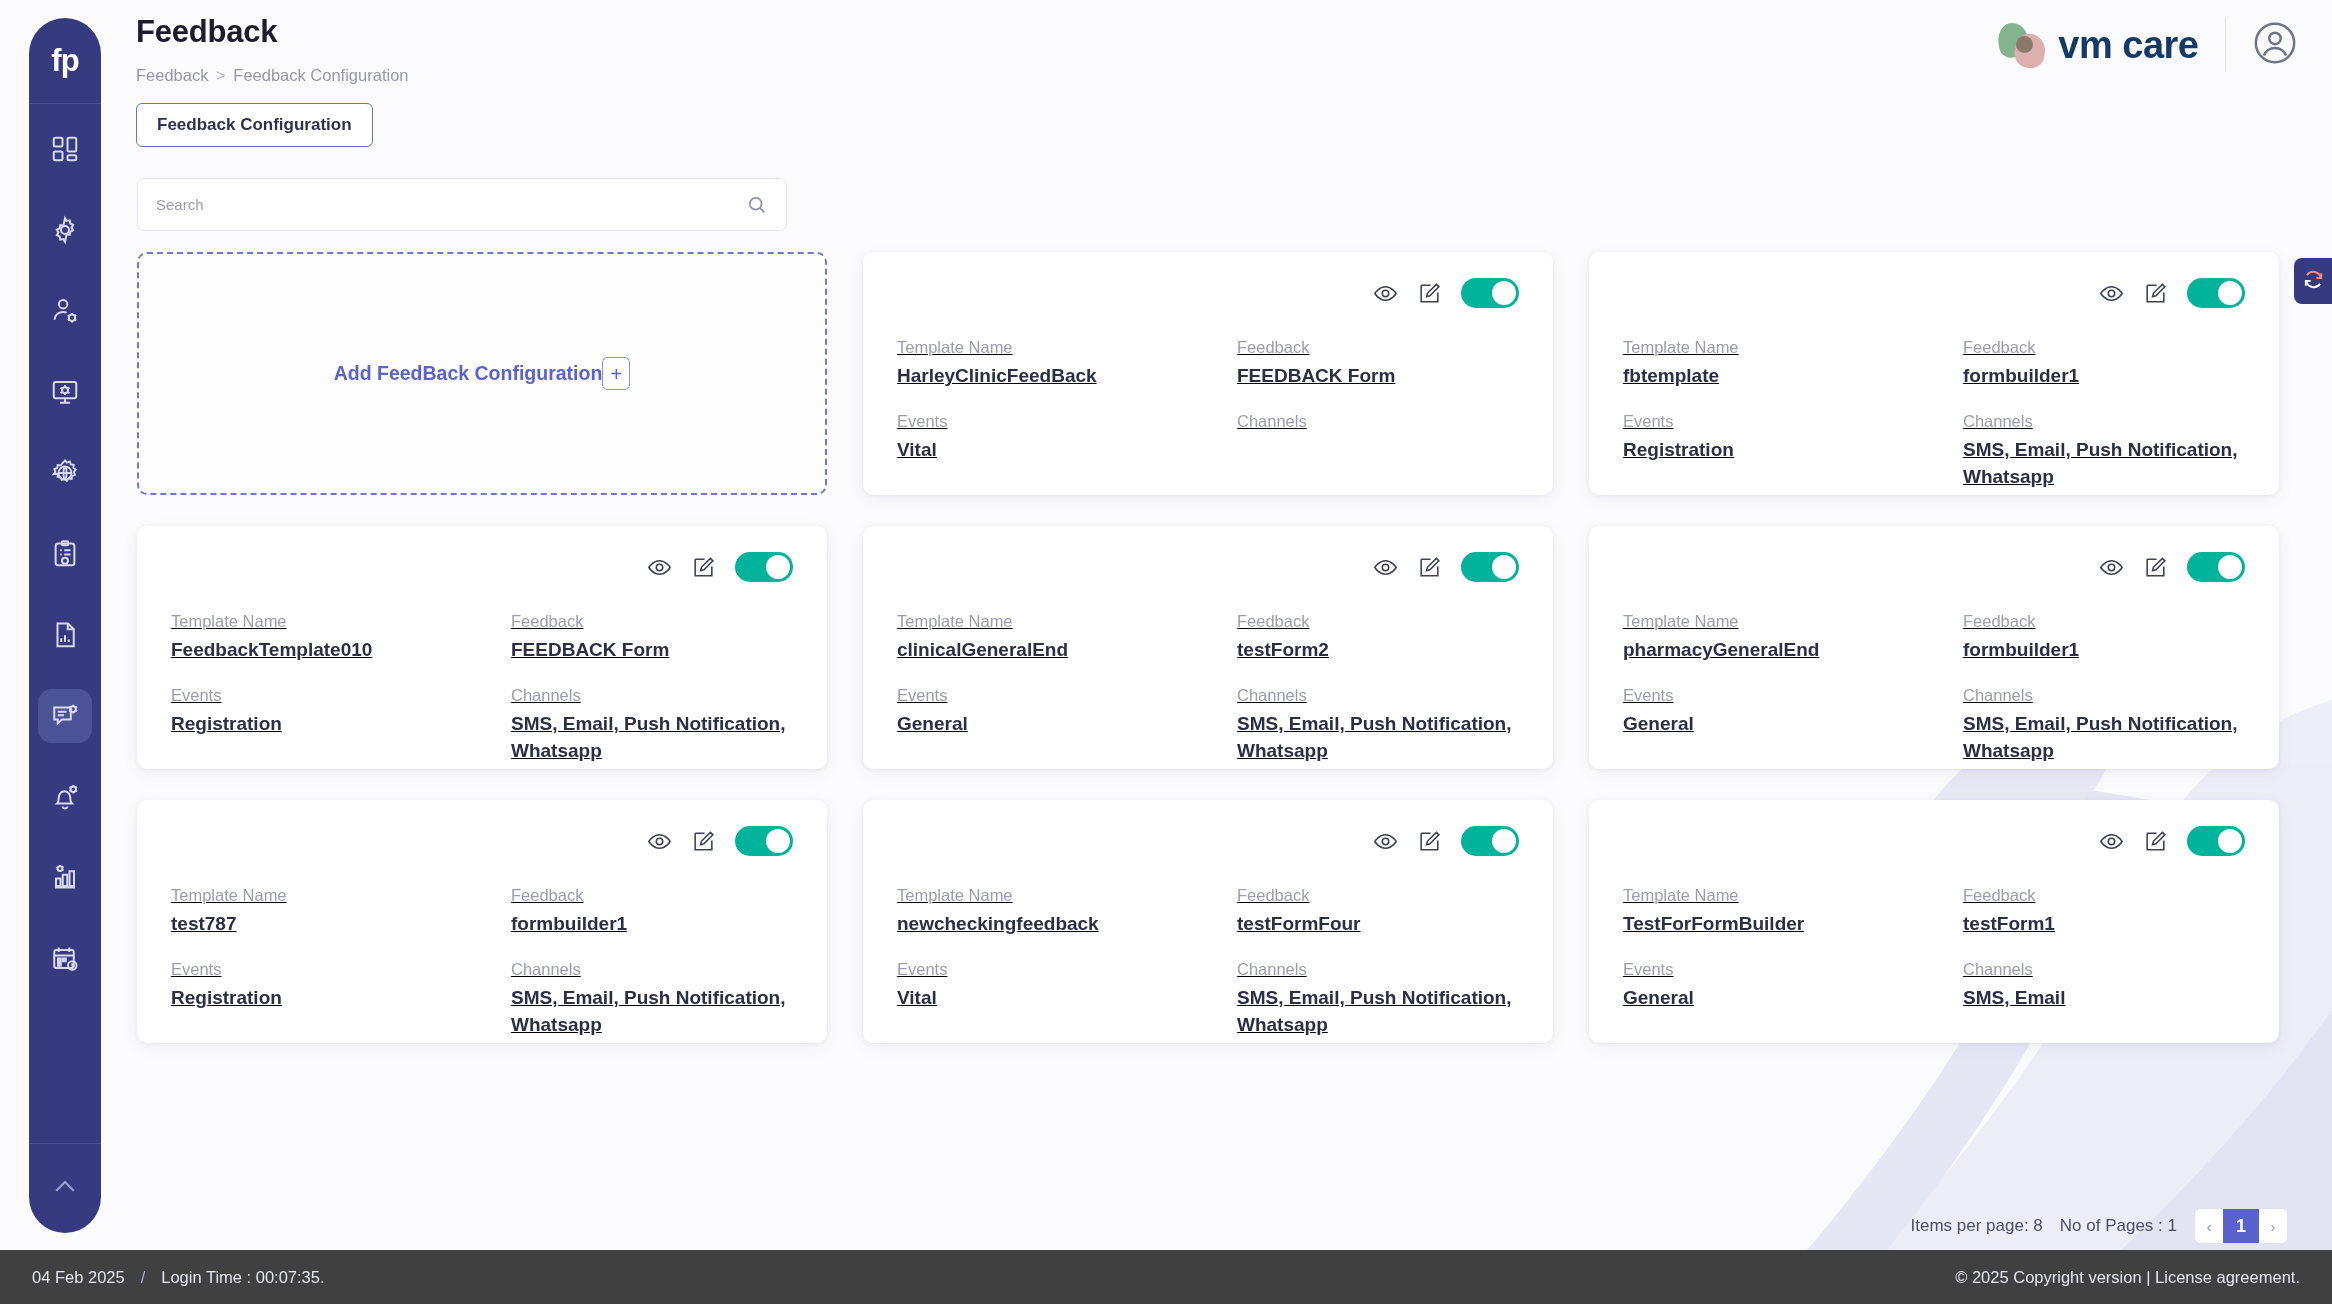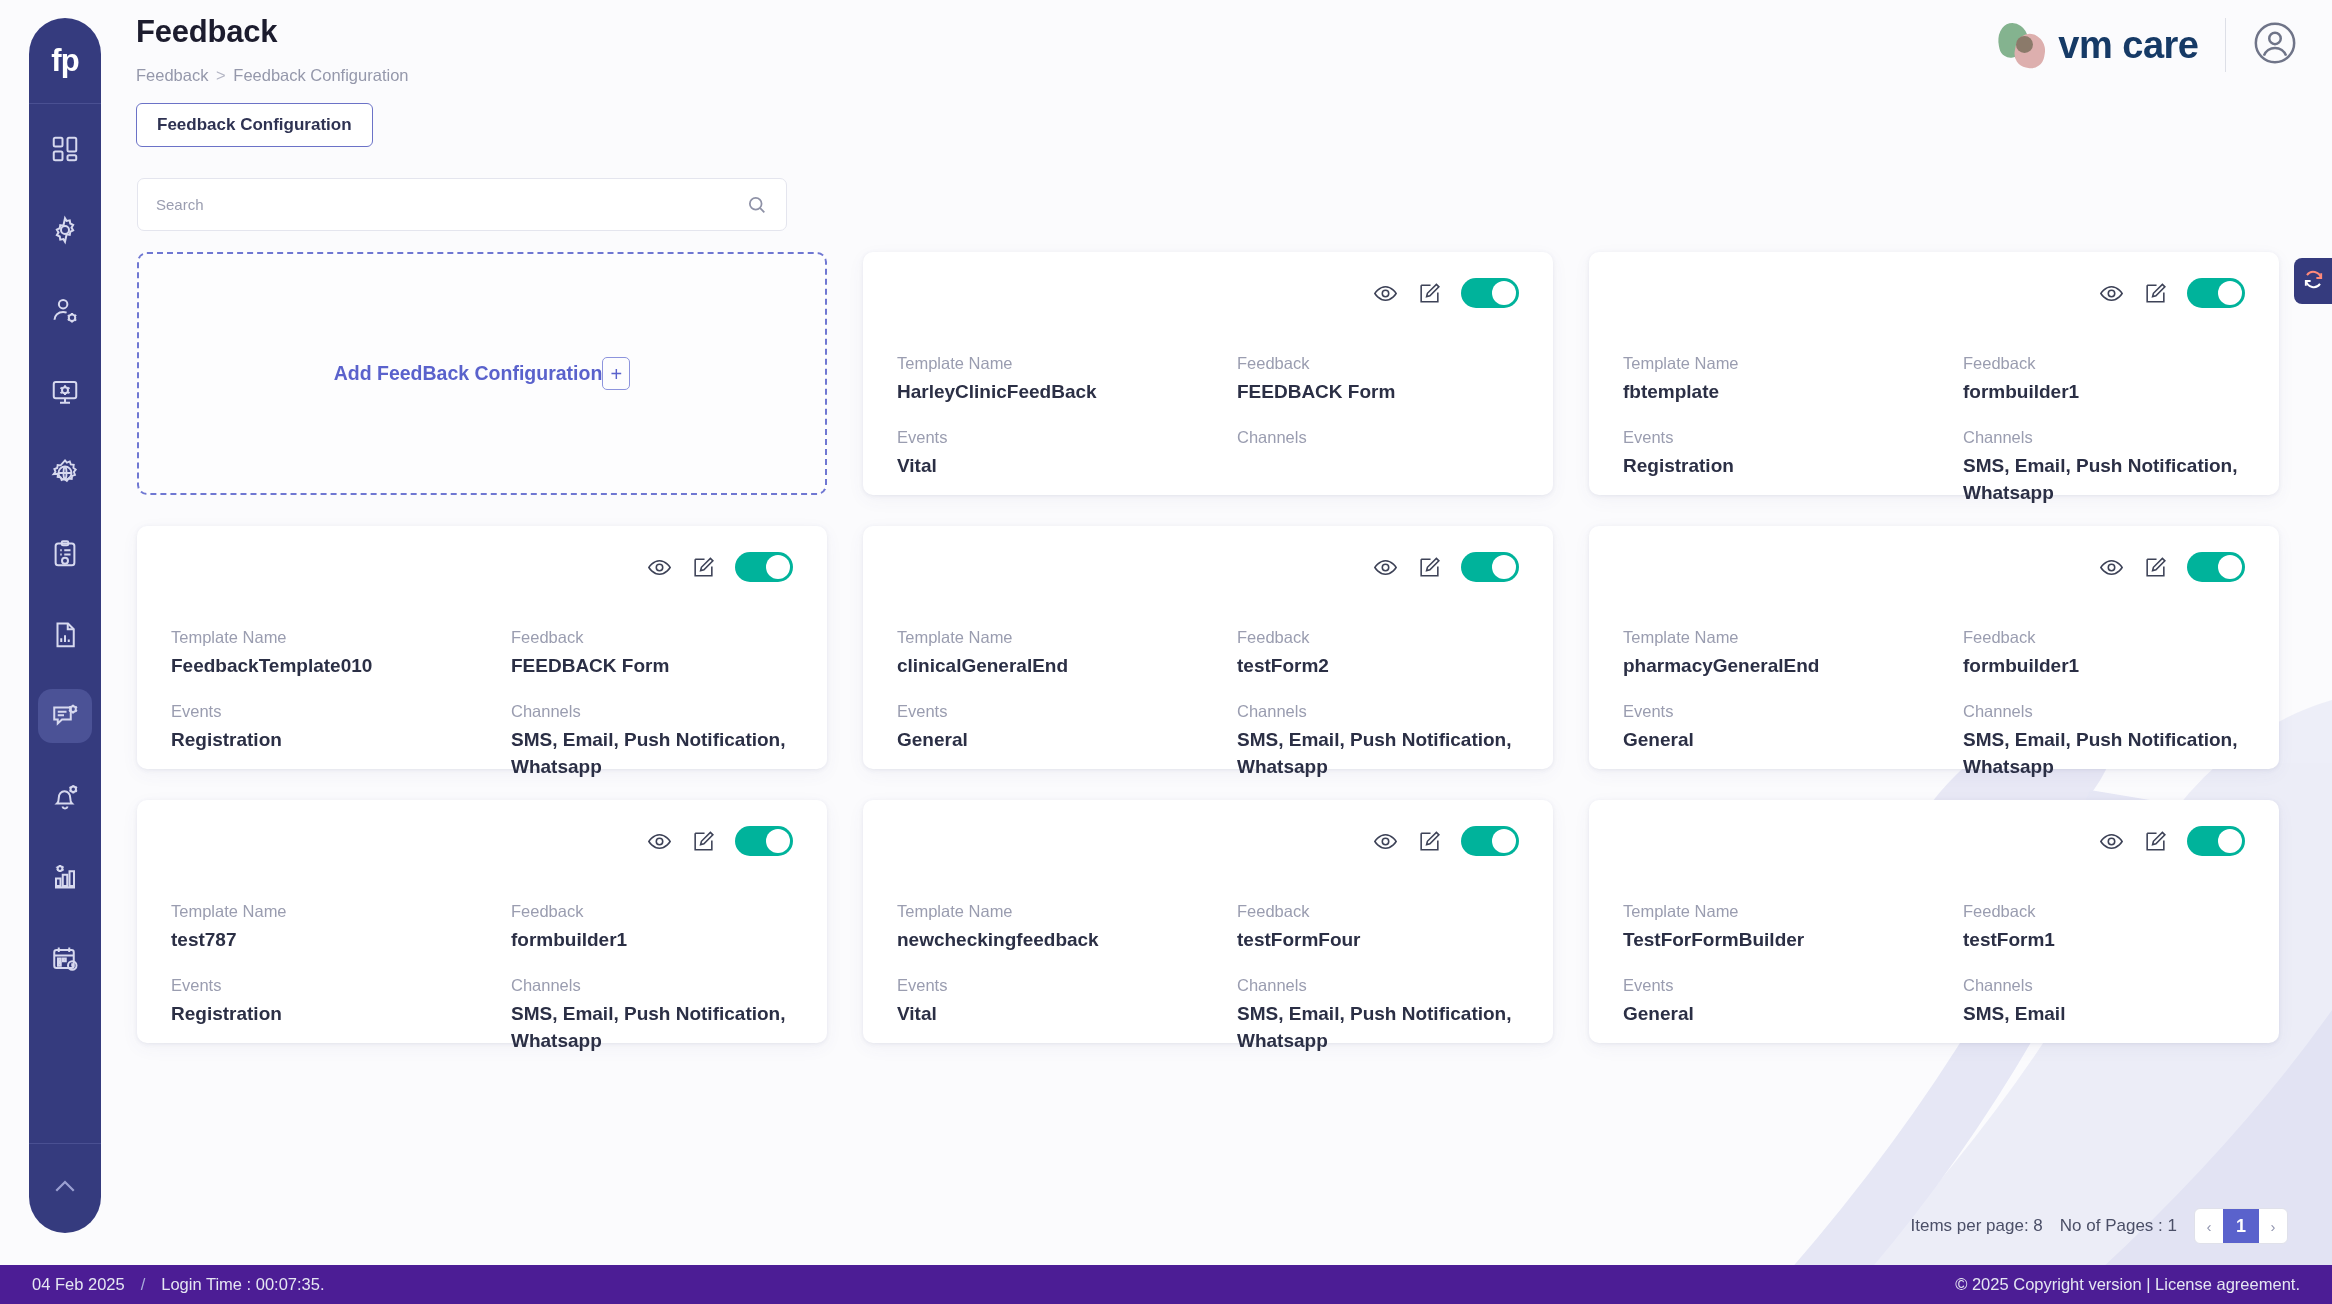--- a/index.html
+++ b/index.html
@@ -157,23 +157,24 @@
     background: #00b39b; position: relative; cursor: pointer;
     flex: 0 0 auto;
   }
   .toggle .knob {
     position: absolute; top: 3px; right: 3px;
     width: 24px; height: 24px; border-radius: 50%;
     background: #ffffff;
   }
 
   .card-body {
-    margin-top: 76px;
+    margin-top: 60px;
     display: grid; grid-template-columns: 340px 1fr;
     row-gap: 22px;
+    text-decoration: underline;
   }
   .fld-label { font-size: 16.5px; color: #9a9db0; margin-bottom: 5px; }
   .fld-value { font-size: 19px; color: #2b2f45; font-weight: bold; line-height: 1.45; }
 
   
   .add-card {
     height: 243px;
     border: 2.5px dashed #6f77d2;
     border-radius: 10px;
     background: rgba(255,255,255,.55);
@@ -222,22 +223,22 @@
   .pager .pg-num {
     width: 36px; height: 34px;
     display: flex; align-items: center; justify-content: center;
     background: #5a62cc; color: #fff; font-size: 18px; font-weight: bold;
     cursor: pointer;
   }
 
   
   #statusbar {
     position: absolute; left: 0; bottom: 0;
-    width: 2332px; height: 39px;
-    background: #4c1d95; color: #e5e6f2;
+    width: 2332px; height: 54px;
+    background: #404040; color: #e5e6f2;
     display: flex; align-items: center; justify-content: space-between;
     padding: 0 32px; font-size: 16.5px;
     z-index: 7;
   }
   #statusbar .left { display: flex; align-items: center; gap: 16px; }
   #statusbar .slash { color: #a9adda; }
 </style>
 </head>
 <body>
 

